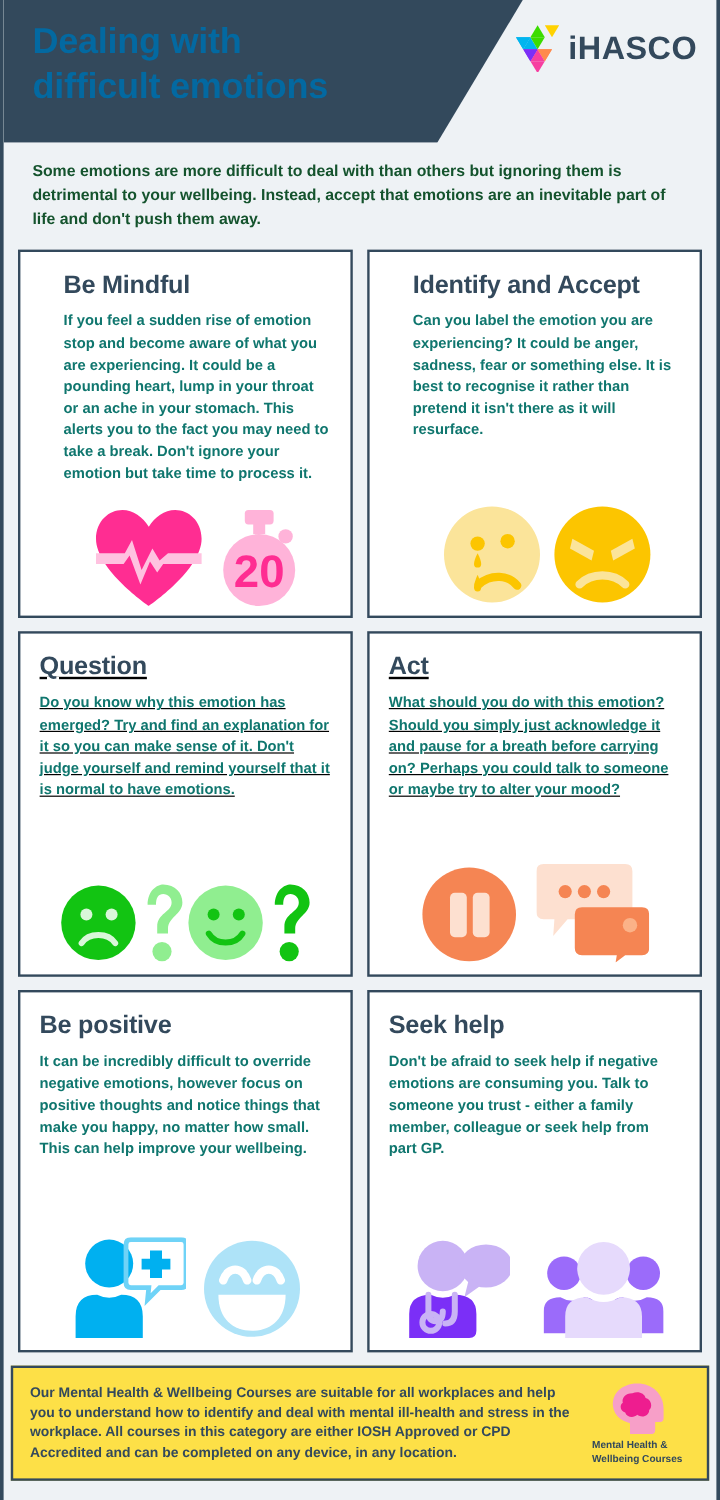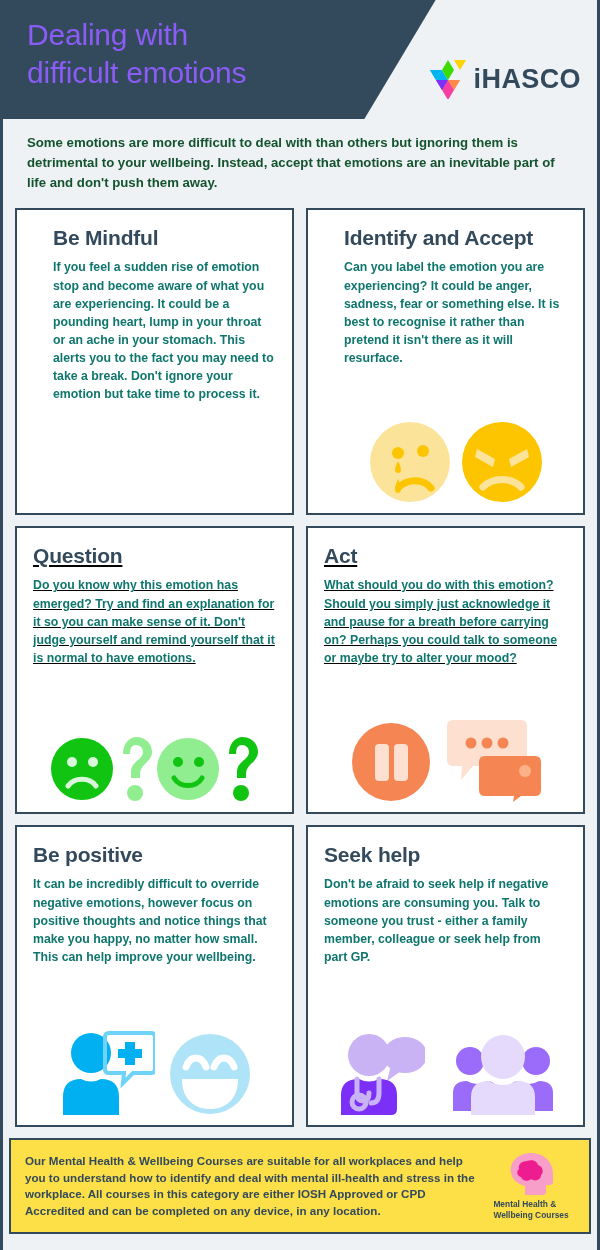--- a/index.html
+++ b/index.html
@@ -32,35 +32,34 @@
     position: absolute;
     top: 0; left: 0;
     width: 100%;
     height: 119px;
   }
   .header-title {
     position: absolute;
     left: 24px;
     top: 16px;
     width: 340px;
-    color: #8b5cf6;
+    color: #0369a1;
     font-size: 30px;
     line-height: 1.28;
-    font-weight: normal;
+    font-weight: bold;
     letter-spacing: -0.2px;
   }
 
   .logo {
     position: absolute;
     right: 16px;
     top: 20px;
     display: flex;
     align-items: center;
     gap: 4px;
-    margin-top: 39px;
   }
   .logo-mark { width: 42px; height: 40px; display:block; }
   .logo-text {
     font-size: 27px;
     font-weight: bold;
     color: #33495c;
     letter-spacing: 0.4px;
     line-height: 1;
   }
 
@@ -189,20 +188,33 @@
   </div>
 
   <p class="intro">Some emotions are more difficult to deal with than others but ignoring them is detrimental to your wellbeing. Instead, accept that emotions are an inevitable part of life and don't push them away.</p>
 
   <div class="band row1">
     <div class="grid">
 
       <div class="card">
         <div class="card-title">Be Mindful</div>
         <div class="card-body">If you feel a sudden rise of emotion stop and become aware of what you are experiencing. It could be a pounding heart, lump in your throat or an ache in your stomach. This alerts you to the fact you may need to take a break. Don't ignore your emotion but take time to process it.</div>
+        <div class="card-icons">
+          <svg width="92" height="84" viewBox="0 0 92 84">
+            <path d="M46 82 C46 82 2 52 2 26 C2 11 13 2 24 2 C33 2 41 8 46 16 C51 8 59 2 68 2 C79 2 90 11 90 26 C90 52 46 82 46 82 Z" fill="#ff2d92"></path>
+            <path d="M2 38 L26 38 L32 27 L40 52 L49 34 L55 44 L62 38 L90 38 L90 47 L58 47 L53 54 L47 45 L39 64 L30 40 L25 47 L2 47 Z" fill="#ffc2e0"></path>
+          </svg>
+          <svg width="72" height="84" viewBox="0 0 72 84">
+            <rect x="24" y="2" width="24" height="12" rx="3" fill="#ffb3d9"></rect>
+            <rect x="31" y="10" width="10" height="12" fill="#ffb3d9"></rect>
+            <circle cx="58" cy="24" r="6" fill="#ffb3d9"></circle>
+            <circle cx="36" cy="52" r="30" fill="#ffb3d9"></circle>
+            <text x="36" y="66" text-anchor="middle" font-family="Liberation Sans, sans-serif" font-size="38" font-weight="bold" fill="#ff2d92">20</text>
+          </svg>
+        </div>
       </div>
 
       <div class="card">
         <div class="card-title">Identify and Accept</div>
         <div class="card-body">Can you label the emotion you are experiencing? It could be anger, sadness, fear or something else. It is best to recognise it rather than pretend it isn't there as it will resurface.</div>
         <div class="card-icons">
           <svg width="82" height="82" viewBox="0 0 82 82">
             <circle cx="41" cy="41" r="40" fill="#fbe49a"></circle>
             <circle cx="29" cy="32" r="6" fill="#fcc500"></circle>
             <circle cx="54" cy="30" r="6" fill="#fcc500"></circle>

